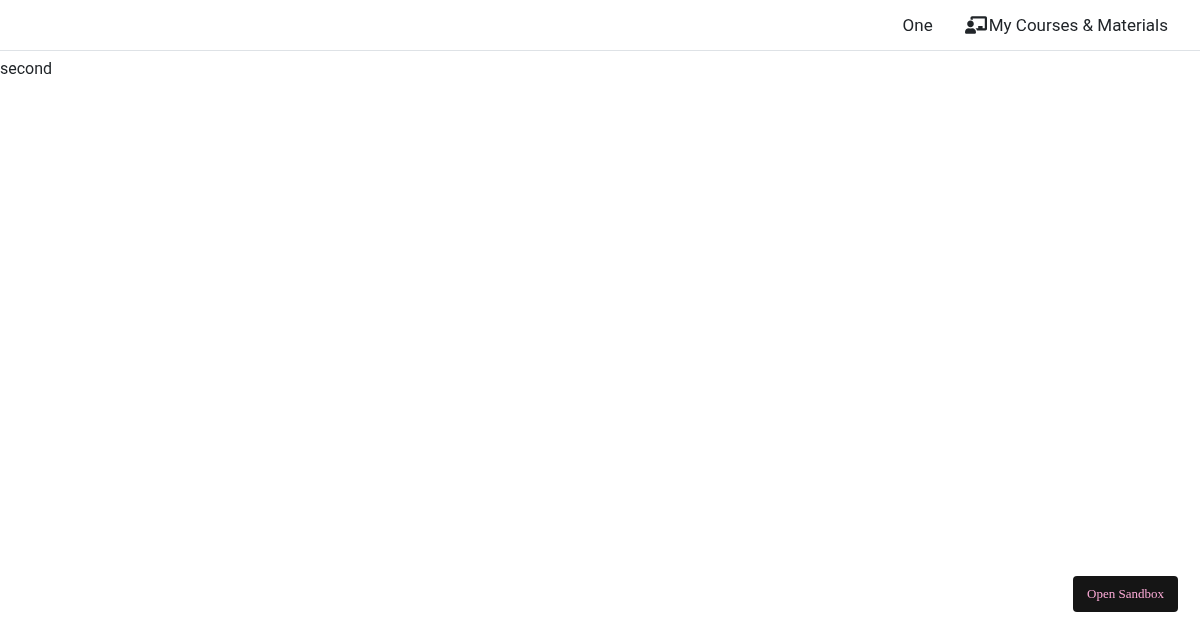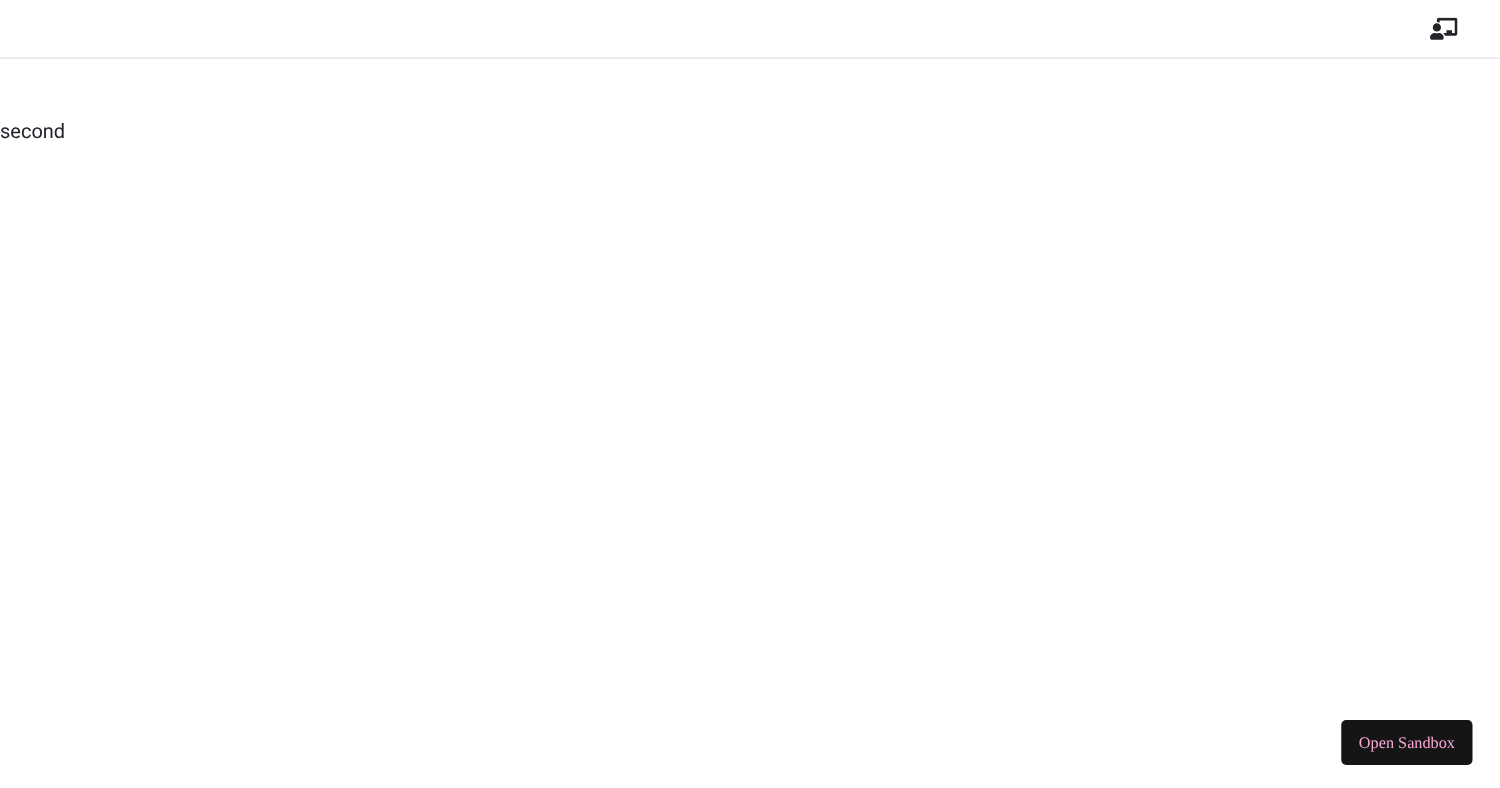--- a/index.html
+++ b/index.html
@@ -46,46 +46,49 @@
     }
     .nav-item .icon {
       margin-right: 2px;
       display: inline-flex;
       align-items: center;
     }
     .content {
       padding: 8px 0 0 0;
       font-size: 16px;
       color: #212529;
-      margin-top: 40px;
     }
     .sandbox-btn {
       position: absolute;
       right: 22px;
       bottom: 18px;
       background: #151515;
       color: #f9a8d4;
       border: none;
       border-radius: 4px;
       padding: 10px 14px;
       font-size: 13px;
       cursor: pointer;
       font-family: Liberation Serif, serif;
     }
   </style>
 </head>
 <body>
 
 <div class="nav">
   <a class="nav-item">
+    <span>One</span>
+  </a>
+  <a class="nav-item">
     <span class="icon">
       <svg width="22" height="18" viewBox="0 0 640 512" fill="currentColor">
         <path d="M208 352c-2.39 0-4.78.35-7.06 1.09C187.98 357.3 174.35 360 160 360c-14.35 0-27.98-2.7-40.95-6.91-2.28-.74-4.66-1.09-7.05-1.09C49.94 352-.33 402.48 0 464.62.14 490.88 21.73 512 48 512h224c26.27 0 47.86-21.12 48-47.38.33-62.14-49.94-112.62-112-112.62zm-48-32c53.02 0 96-42.98 96-96s-42.98-96-96-96-96 42.98-96 96 42.98 96 96 96zM592 0H208c-26.47 0-48 22.25-48 49.59V96c23.42 0 45.1 6.78 64 17.8V64h352v288h-64v-64H384v64h-76.24c19.1 16.69 33.12 38.73 39.69 64H592c26.47 0 48-22.25 48-49.59V49.59C640 22.25 618.47 0 592 0z"></path>
       </svg>
     </span>
+      <span>My Courses &amp; Materials</span>
   </a>
 </div>
 
 <div class="content">
   <span>second</span>
 </div>
 
 <button class="sandbox-btn">
   <span>Open Sandbox</span>
 </button>

